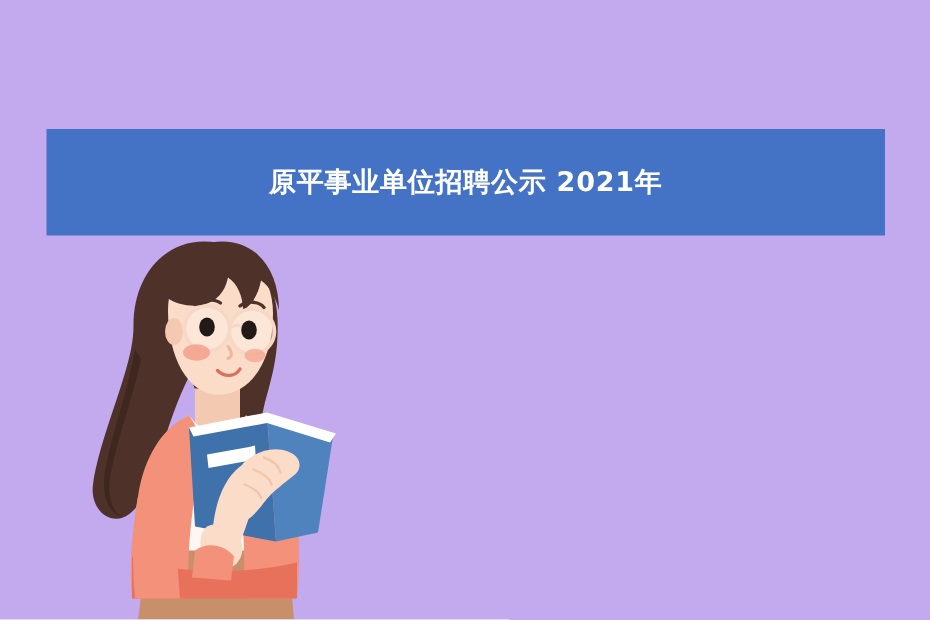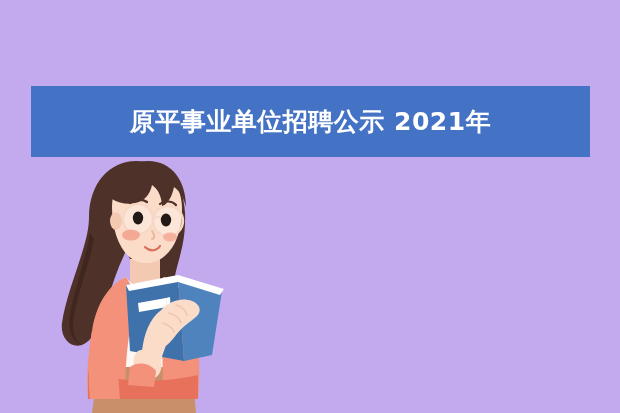--- a/index.html
+++ b/index.html
@@ -21,21 +21,21 @@
     top: 86px;
     width: 559px;
     height: 71px;
     background: #4472c4;
     display: flex;
     align-items: center;
     justify-content: center;
   }
   #banner-title {
     color: #ffffff;
-    font-size: 25px;
+    font-size: 18px;
     font-weight: bold;
     letter-spacing: 0.5px;
     white-space: nowrap;
     line-height: 1;
     font-family: "DejaVu Sans", "Liberation Sans", sans-serif;
   }
   #illustration {
     position: absolute;
     left: 34px;
     top: 155px;

